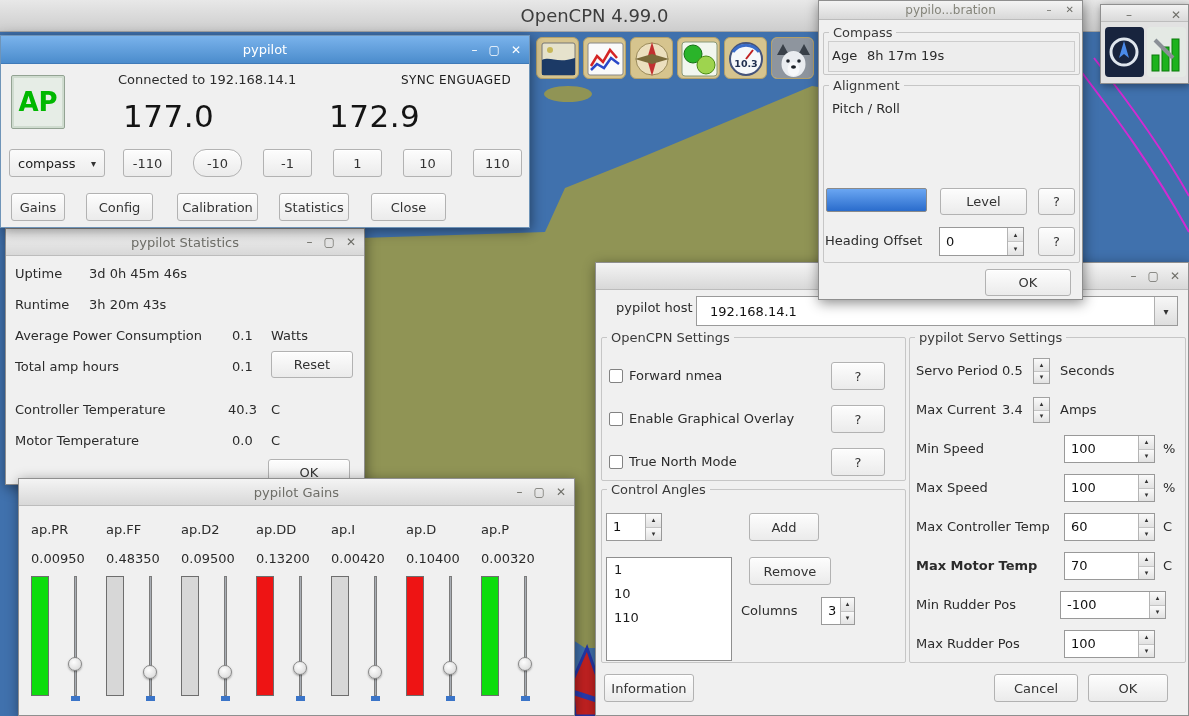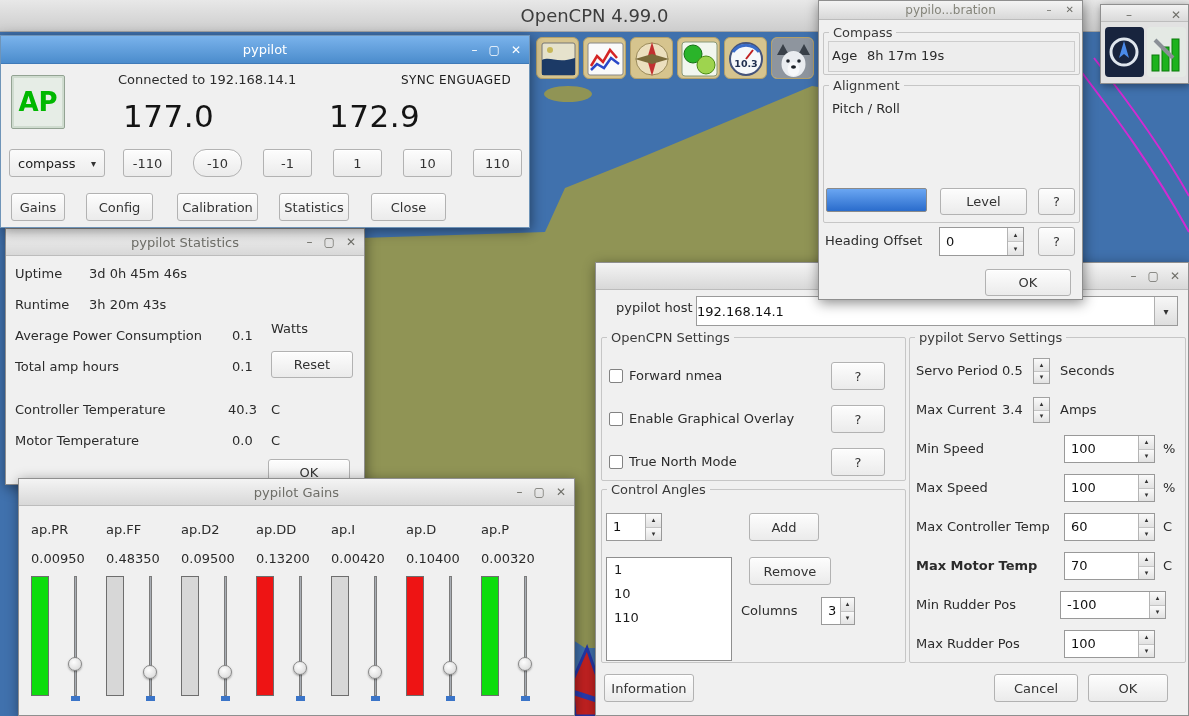--- a/index.html
+++ b/index.html
@@ -18,21 +18,21 @@
 .wbs{position:absolute;right:8px;top:0;height:100%;display:flex;align-items:center;gap:11px}
 .wb{font-size:12px;line-height:1;cursor:default}
 .tb.mini .wb{font-size:10px}
 .lbl{position:absolute;font-size:13px;color:#2b2b2b;white-space:nowrap;line-height:16px}
 .btn{position:absolute;display:flex;align-items:center;justify-content:center;font-size:13px;color:#333;background:linear-gradient(#fdfdfd,#ebebeb);border:1px solid #b2b2b2;border-radius:3px;box-shadow:inset 0 1px 0 #fff;white-space:nowrap}
 .apbtn{position:absolute;left:10px;top:39px;width:54px;height:54px;display:flex;align-items:center;justify-content:center;font-size:26px;font-weight:bold;background:#e6ede6;border:1px solid #93a393;border-radius:2px;box-shadow:inset 0 0 0 2px #cfdccf}
 .bignum{position:absolute;font-size:31px;color:#141414;line-height:34px;letter-spacing:.5px}
 .choice{position:absolute;display:flex;align-items:center;justify-content:space-between;background:linear-gradient(#fbfbfb,#ececec);border:1px solid #b2b2b2;border-radius:3px;padding:0 8px;font-size:13px;color:#222}
 .choice-a{font-size:10px;color:#333}
 .combo{position:absolute;background:#fff;border:1px solid #9a9a9a;display:flex;align-items:center;overflow:hidden}
-.combo-text{padding-left:0;font-size:13px;color:#111;flex:1}
+.combo-text{padding-left:13px;font-size:13px;color:#111;flex:1}
 .combo-btn{width:23px;align-self:stretch;border-left:1px solid #b0b0b0;background:linear-gradient(#f7f7f7,#dedede);display:flex;align-items:center;justify-content:center;font-size:10px;color:#333}
 .grp{position:absolute;border:1px solid #c6c6c6;border-radius:2px}
 .glabel{position:absolute;top:-8px;left:5px;background:#f0f0f0;padding:0 4px;font-size:13px;color:#3a3a3a;line-height:16px;white-space:nowrap}
 .cb{position:absolute;width:14px;height:14px;background:#fff;border:1px solid #828282;border-radius:2px}
 .spinfield{position:absolute;background:#fff;border:1px solid #999}
 .sf-val{position:absolute;left:6px;top:50%;transform:translateY(-50%);font-size:13px;color:#111;line-height:14px}
 .sf-arrows{position:absolute;right:0;top:0;bottom:0;width:16px;border-left:1px solid #b4b4b4;display:flex;flex-direction:column}
 .sparr{position:absolute;border:1px solid #a2a2a2;background:#efefef;display:flex;flex-direction:column}
 .sa{flex:1;display:flex;align-items:center;justify-content:center;font-size:7px;color:#333;background:linear-gradient(#fafafa,#e2e2e2)}
 .sa.up{border-bottom:1px solid #c4c4c4}
@@ -250,21 +250,21 @@
         <span class="wb">–</span>
         <span class="wb">✕</span>
       </span>
     </div>
     <div class="grp" style="left:4px;top:31px;width:257px;height:43px">
       <span class="glabel">Compass</span>
     </div>
     <div class="agepanel" style="left:9px;top:40px;width:247px;height:31px"></div>
     <span class="lbl" style="left:13px;top:47px">Age</span>
     <span class="lbl" style="left:48px;top:47px">8h 17m 19s</span>
-    <div class="grp" style="left:4px;top:84px;width:257px;height:138px">
+    <div class="grp" style="left:4px;top:84px;width:257px;height:178px">
       <span class="glabel">Alignment</span>
     </div>
     <span class="lbl" style="left:13px;top:100px">Pitch / Roll</span>
     <span class="lbl" style="left:97px;top:100px"></span>
     <div class="progressbar" style="left:7px;top:187px;width:101px;height:24px"></div>
     <div class="btn" style="left:121px;top:187px;width:87px;height:27px">Level</div>
     <div class="btn" style="left:219px;top:187px;width:37px;height:27px">?</div>
     <span class="lbl" style="left:6px;top:232px">Heading Offset</span>
     <div class="spinfield" style="left:120px;top:226px;width:85px;height:29px">
       <span class="sf-val">0</span>
@@ -286,21 +286,21 @@
         <span class="wb">✕</span>
       </span>
     </div>
     <div class="btn" style="left:262px;top:230px;width:82px;height:27px">OK</div>
   <div class="lbl" style="left: 9px; top: 37px;">Uptime</div>
       <div class="lbl" style="left: 83px; top: 37px;">3d 0h 45m 46s</div>
       <div class="lbl" style="left: 9px; top: 68px;">Runtime</div>
       <div class="lbl" style="left: 83px; top: 68px;">3h 20m 43s</div>
       <div class="lbl" style="left: 9px; top: 99px;">Average Power Consumption</div>
       <div class="lbl" style="left: 226px; top: 99px;">0.1</div>
-      <div class="lbl" style="left: 265px; top: 92px;">Watts</div>
+      <div class="lbl" style="left: 265px; top: 99px;">Watts</div>
       <div class="lbl" style="left: 9px; top: 130px;">Total amp hours</div>
       <div class="lbl" style="left: 226px; top: 130px;">0.1</div>
       <div class="btn" style="left: 265px; top: 122px; width: 82px; height: 27px;">Reset</div>
       <div class="lbl" style="left: 9px; top: 173px;">Controller Temperature</div>
       <div class="lbl" style="left: 222px; top: 173px;">40.3</div>
       <div class="lbl" style="left: 265px; top: 173px;">C</div>
       <div class="lbl" style="left: 9px; top: 204px;">Motor Temperature</div>
       <div class="lbl" style="left: 226px; top: 204px;">0.0</div>
       <div class="lbl" style="left: 265px; top: 204px;">C</div>
     </div>

